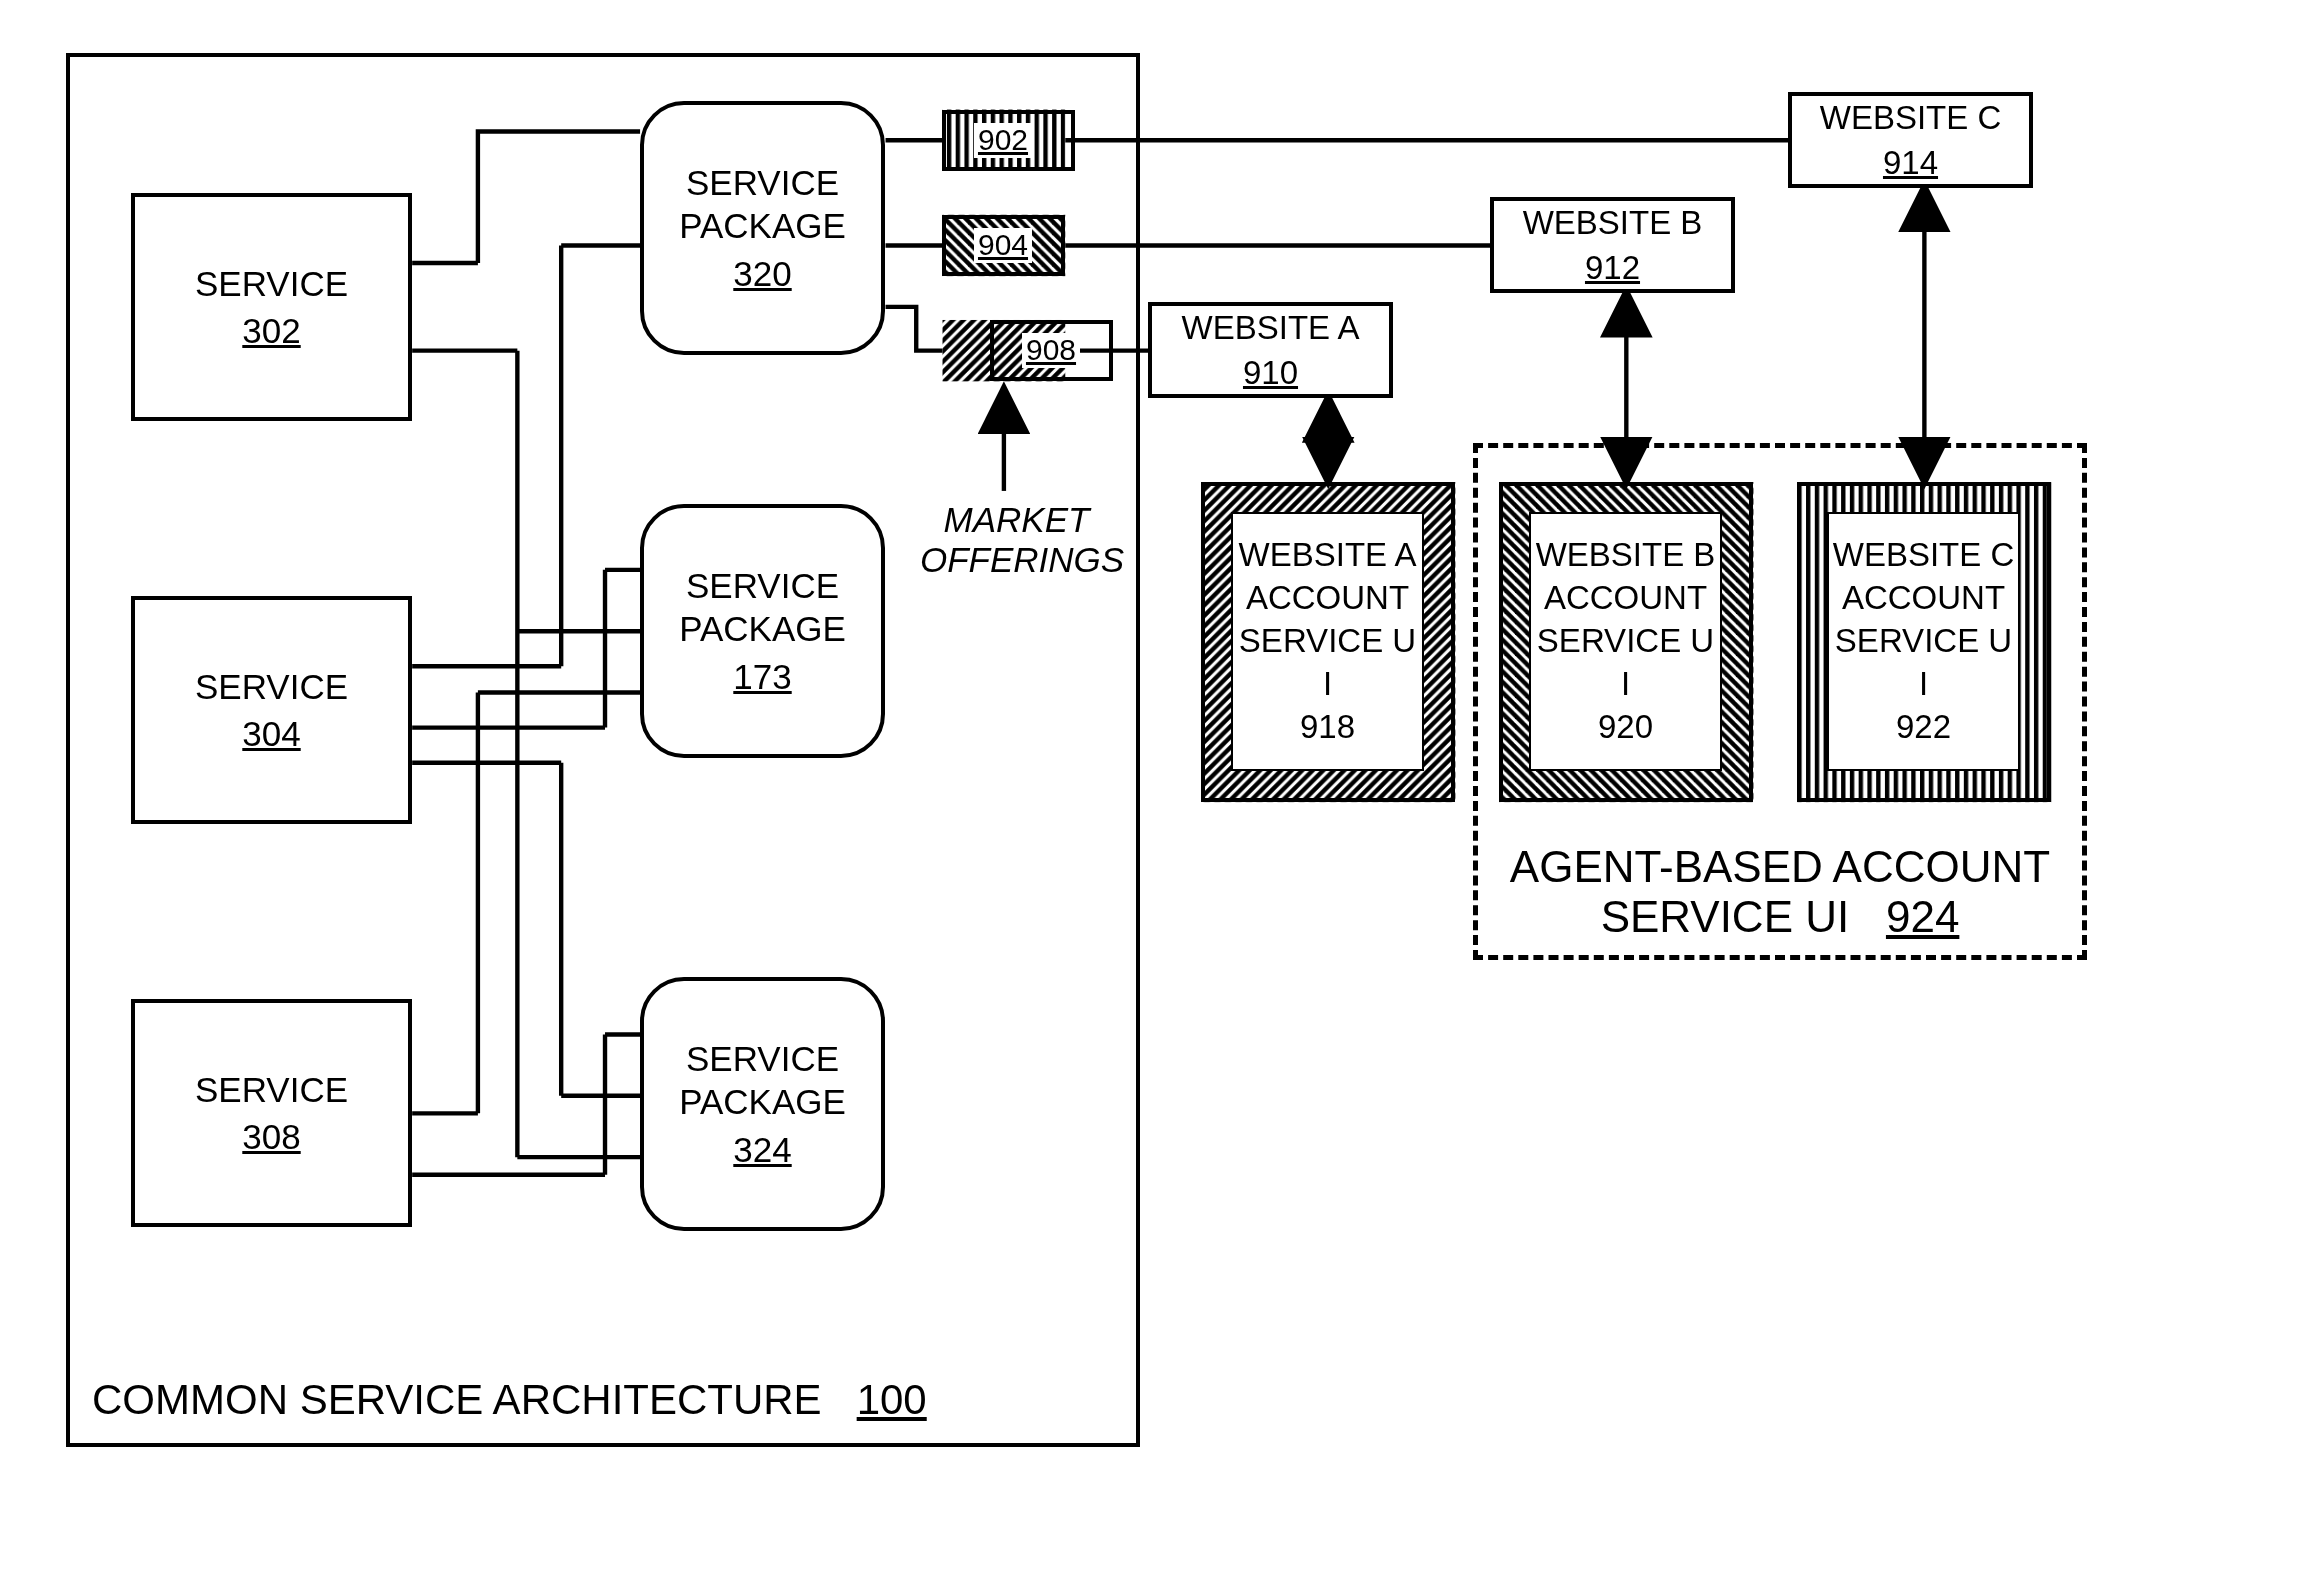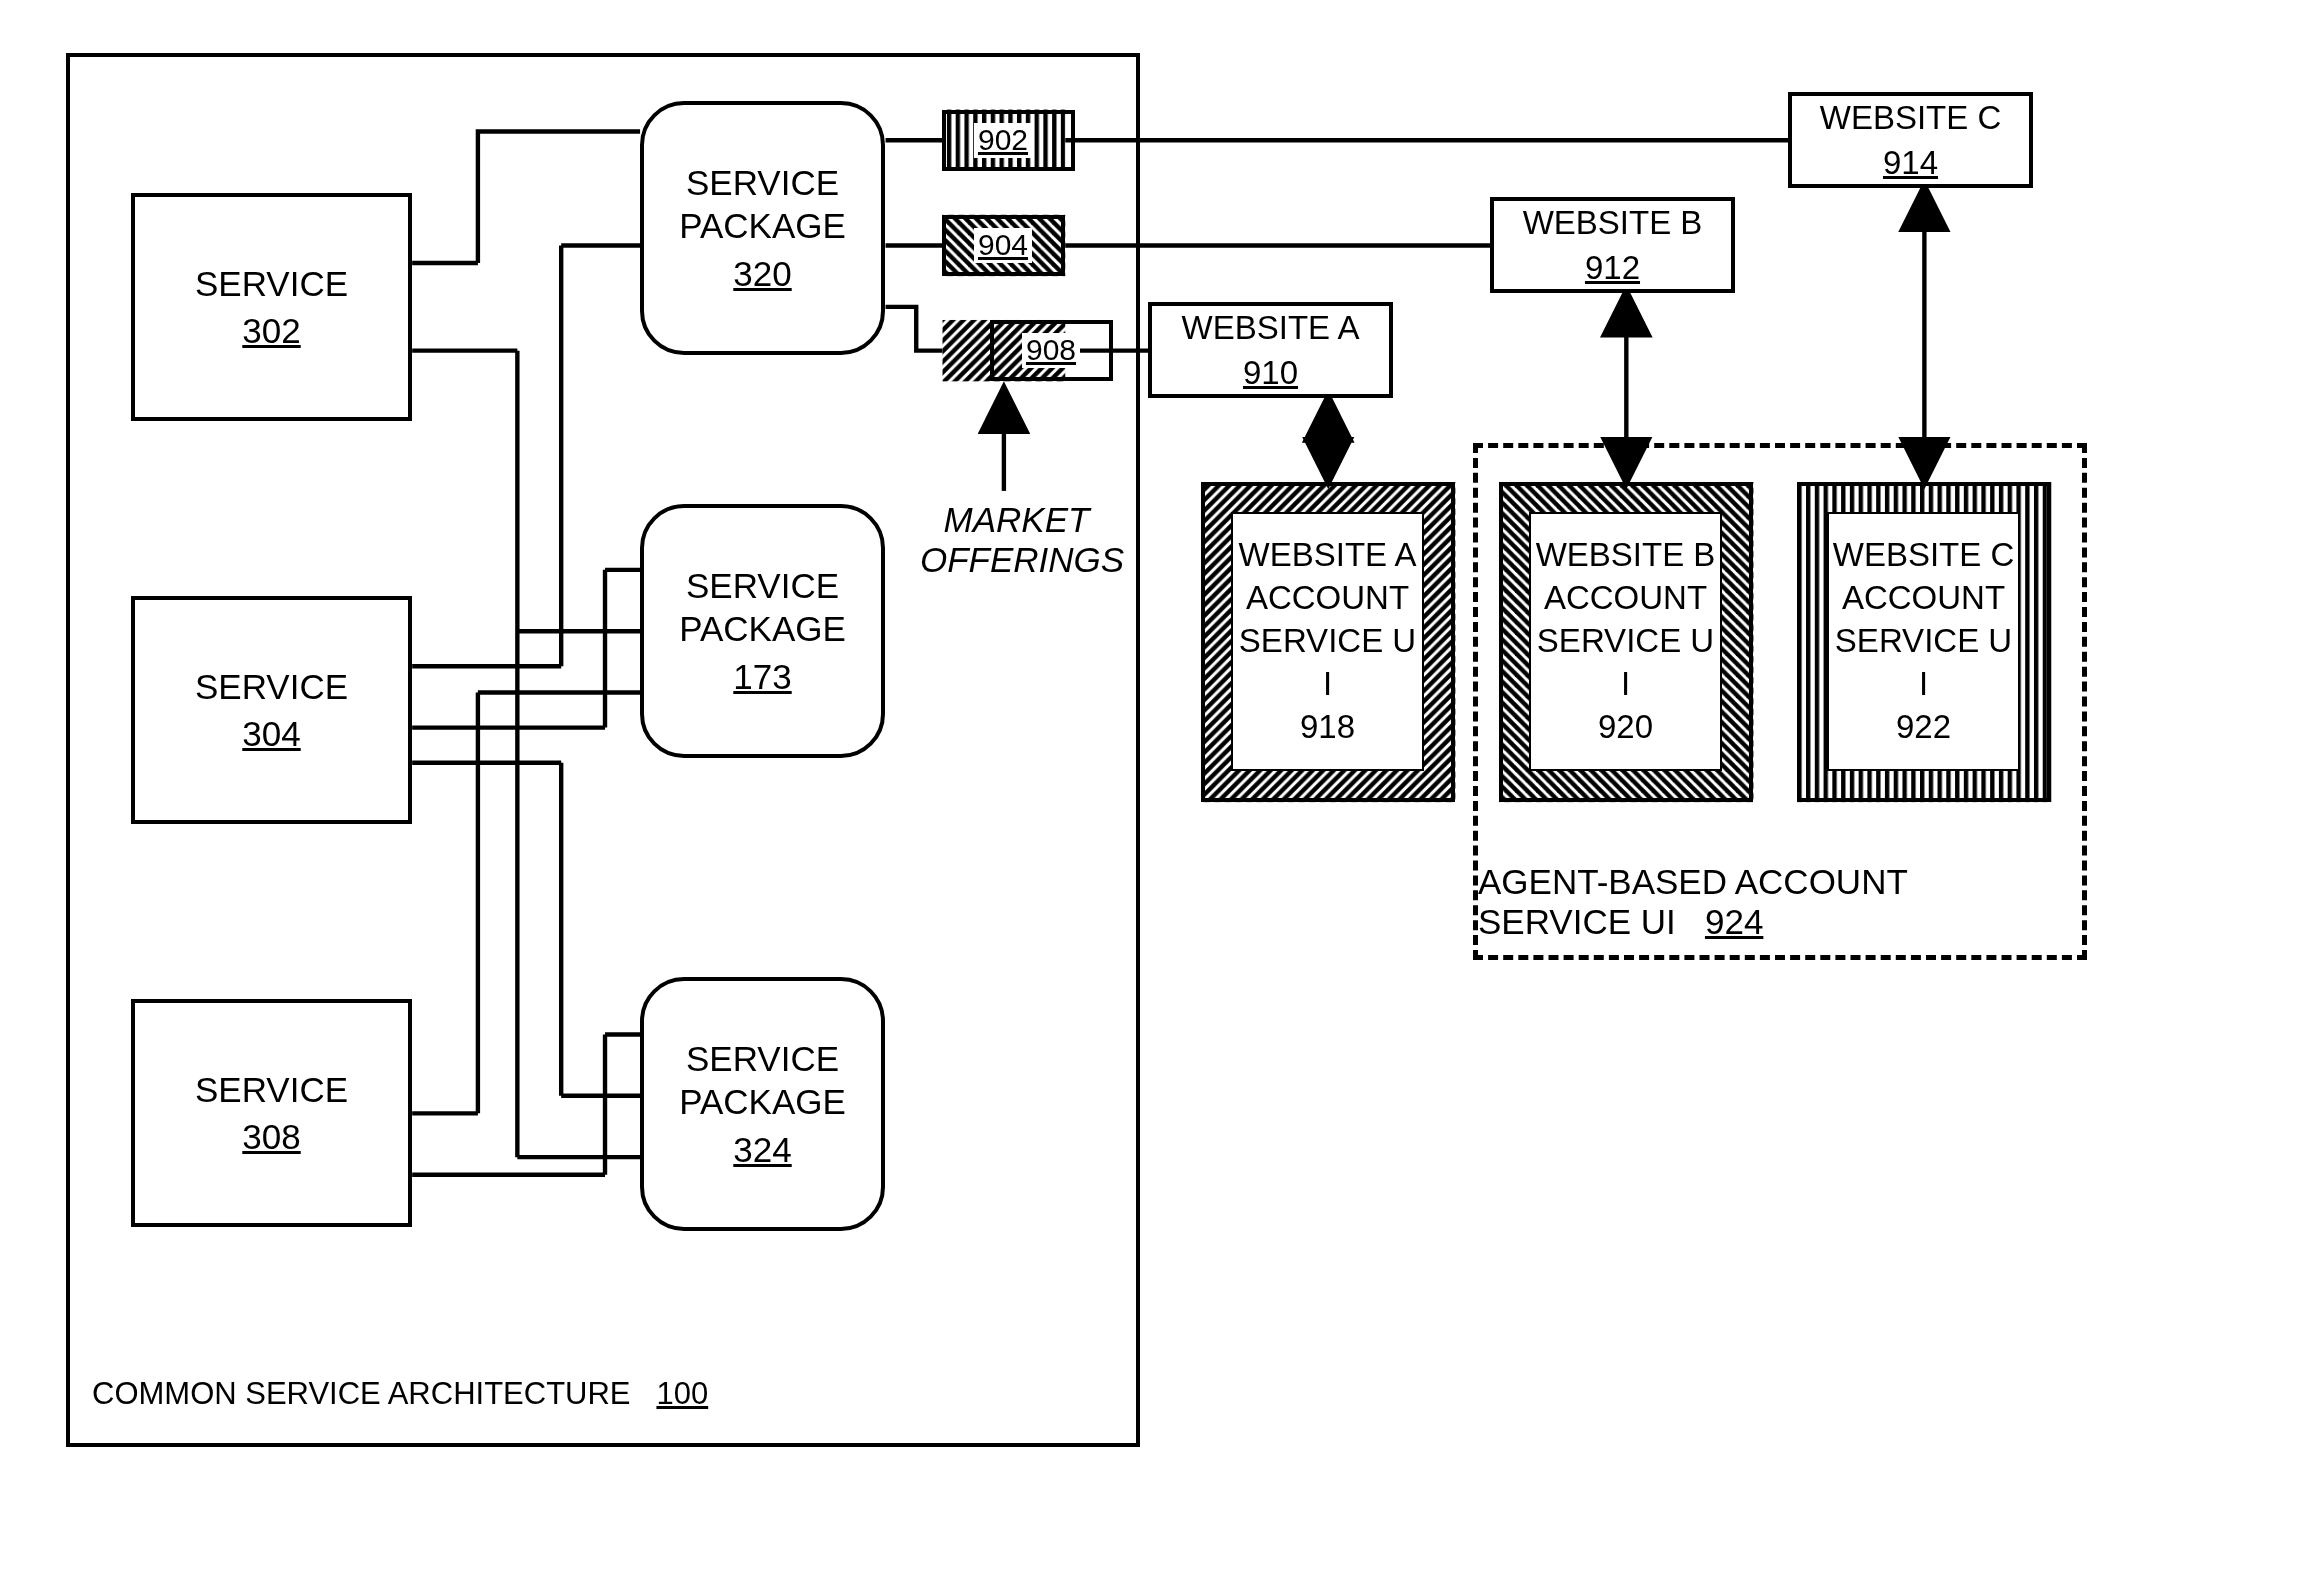--- a/index.html
+++ b/index.html
@@ -35,31 +35,32 @@
     margin-top: 3.5px;
   }
   .arch {
     position: absolute;
     border: 4.4px solid #000;
     box-sizing: border-box;
     background: transparent;
   }
   .arch-label {
     position: absolute;
-    font-size: 31px;
+    font-size: 42px;
   }
   .dashed {
     position: absolute;
     border: 5.3px dashed #000;
     box-sizing: border-box;
     background: transparent;
   }
   .dashed-label {
     position: absolute;
-    font-size: 35px;
+    font-size: 44px;
+    text-align: center;
     width: 100%;
   }
   
   .chip {
     position: absolute;
     border: 4.4px solid #000;
     box-sizing: border-box;
   }
   .chip-inner {
     position: absolute;

